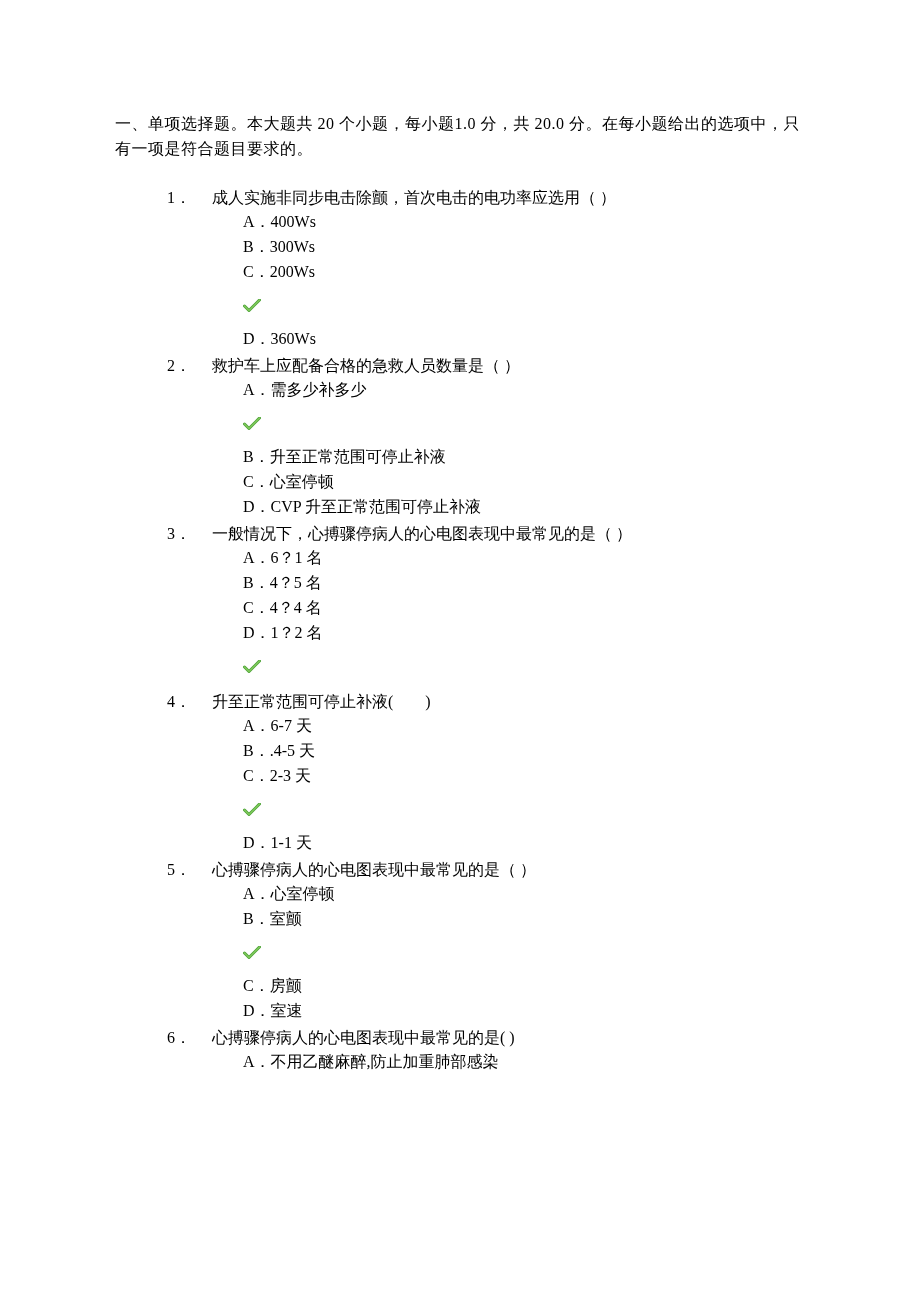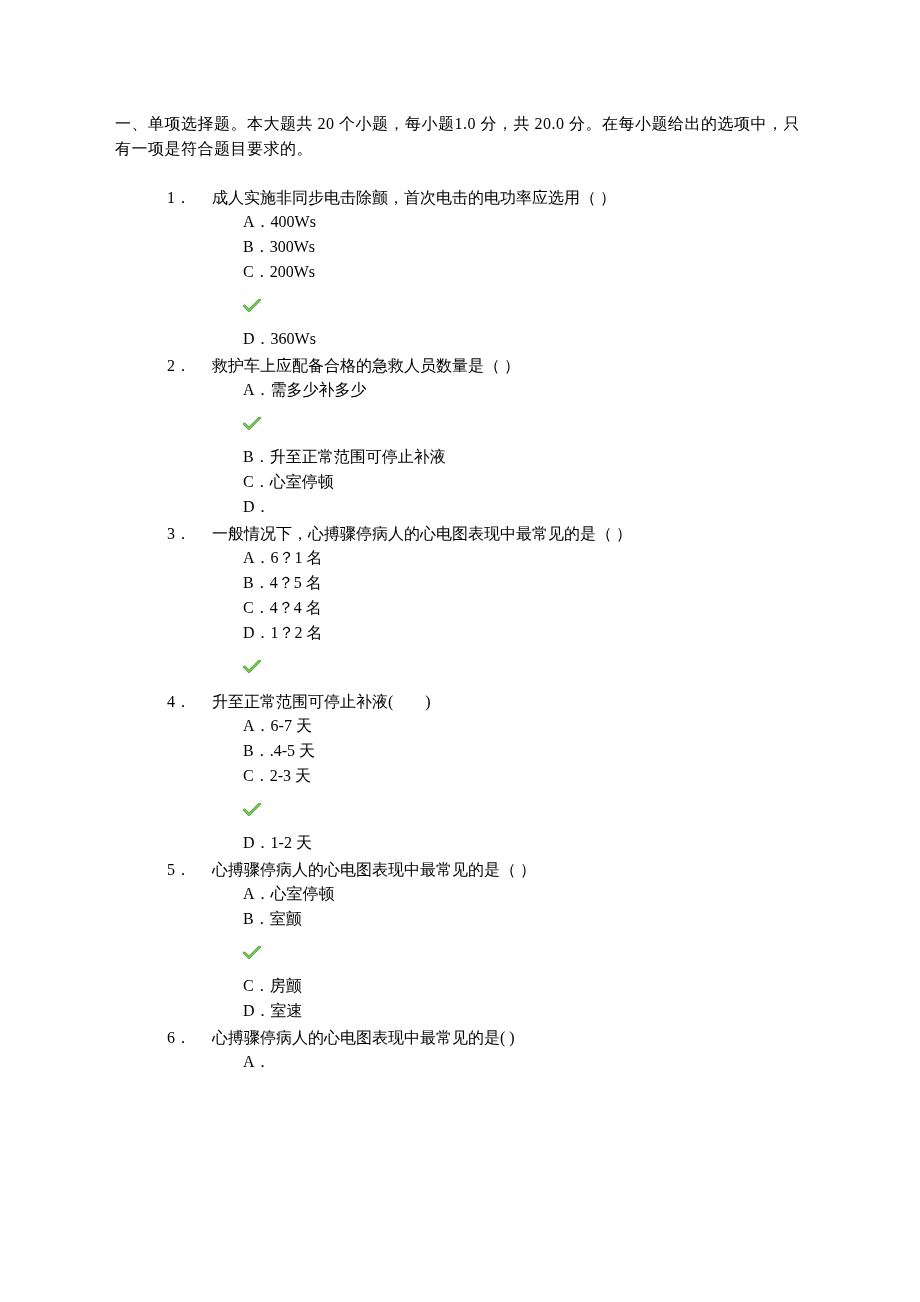--- a/index.html
+++ b/index.html
@@ -134,20 +134,21 @@
           <div class="opt-line">
             <span class="opt-letter">B．</span>
             <span>升至正常范围可停止补液</span>
           </div>
           <div class="opt-line">
             <span class="opt-letter">C．</span>
             <span>心室停顿</span>
           </div>
           <div class="opt-line">
             <span class="opt-letter">D．</span>
+            <span>CVP 升至正常范围可停止补液</span>
           </div>
         </div>
       </div>
       <div class="question">
         <div class="q-line">
           <span class="q-num">3．</span>
           <span class="q-stem">一般情况下，心搏骤停病人的心电图表现中最常见的是（ ）</span>
         </div>
         <div class="options">
           <div class="opt-line">
@@ -199,21 +200,21 @@
           <span class="check-icon">
             <svg viewBox="0 0 24 18" xmlns="http://www.w3.org/2000/svg">
               <path d="M2 9 L8 15 L22 1" fill="none" stroke="#4fa33a" stroke-width="4" stroke-linecap="round" stroke-linejoin="round"></path>
               <path d="M2 9 L8 15 L22 1" fill="none" stroke="#7fc95a" stroke-width="2" stroke-linecap="round" stroke-linejoin="round"></path>
             </svg>
           </span>
         </div>
         <div class="options">
           <div class="opt-line">
             <span class="opt-letter">D．</span>
-            <span>1-2 天</span>
+            <span>1-1 天</span>
           </div>
         </div>
       </div>
       <div class="question">
         <div class="q-line">
           <span class="q-num">5．</span>
           <span class="q-stem">心搏骤停病人的心电图表现中最常见的是（ ）</span>
         </div>
         <div class="options">
           <div class="opt-line">
@@ -245,18 +246,19 @@
         </div>
       </div>
       <div class="question">
         <div class="q-line">
           <span class="q-num">6．</span>
           <span class="q-stem">心搏骤停病人的心电图表现中最常见的是( )</span>
         </div>
         <div class="options">
           <div class="opt-line">
             <span class="opt-letter">A．</span>
+            <span>不用乙醚麻醉,防止加重肺部感染</span>
           </div>
         </div>
       </div>
     </div>
 
 </div>
 
 </body></html>

